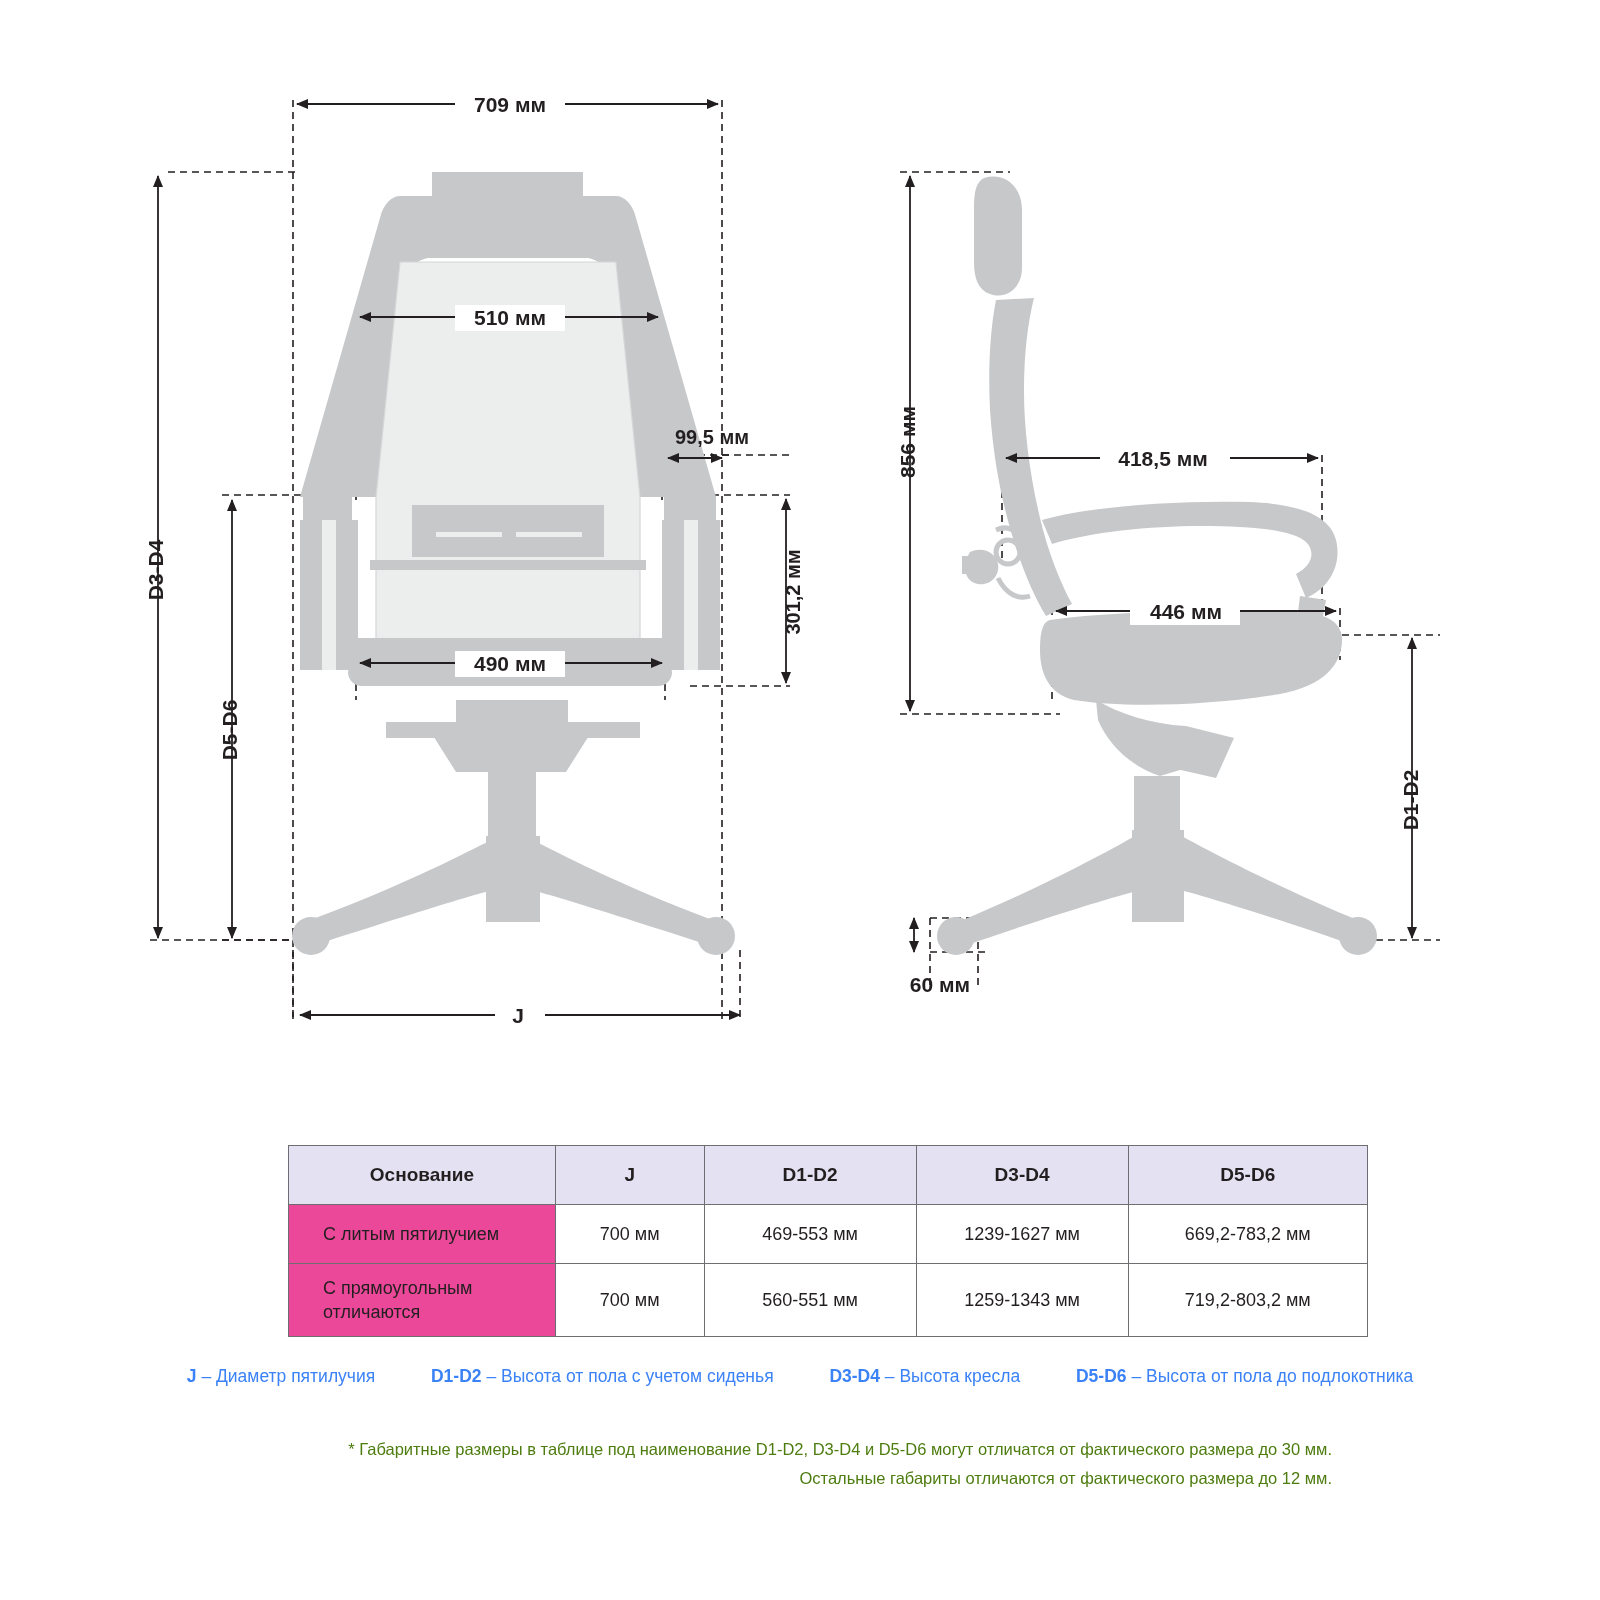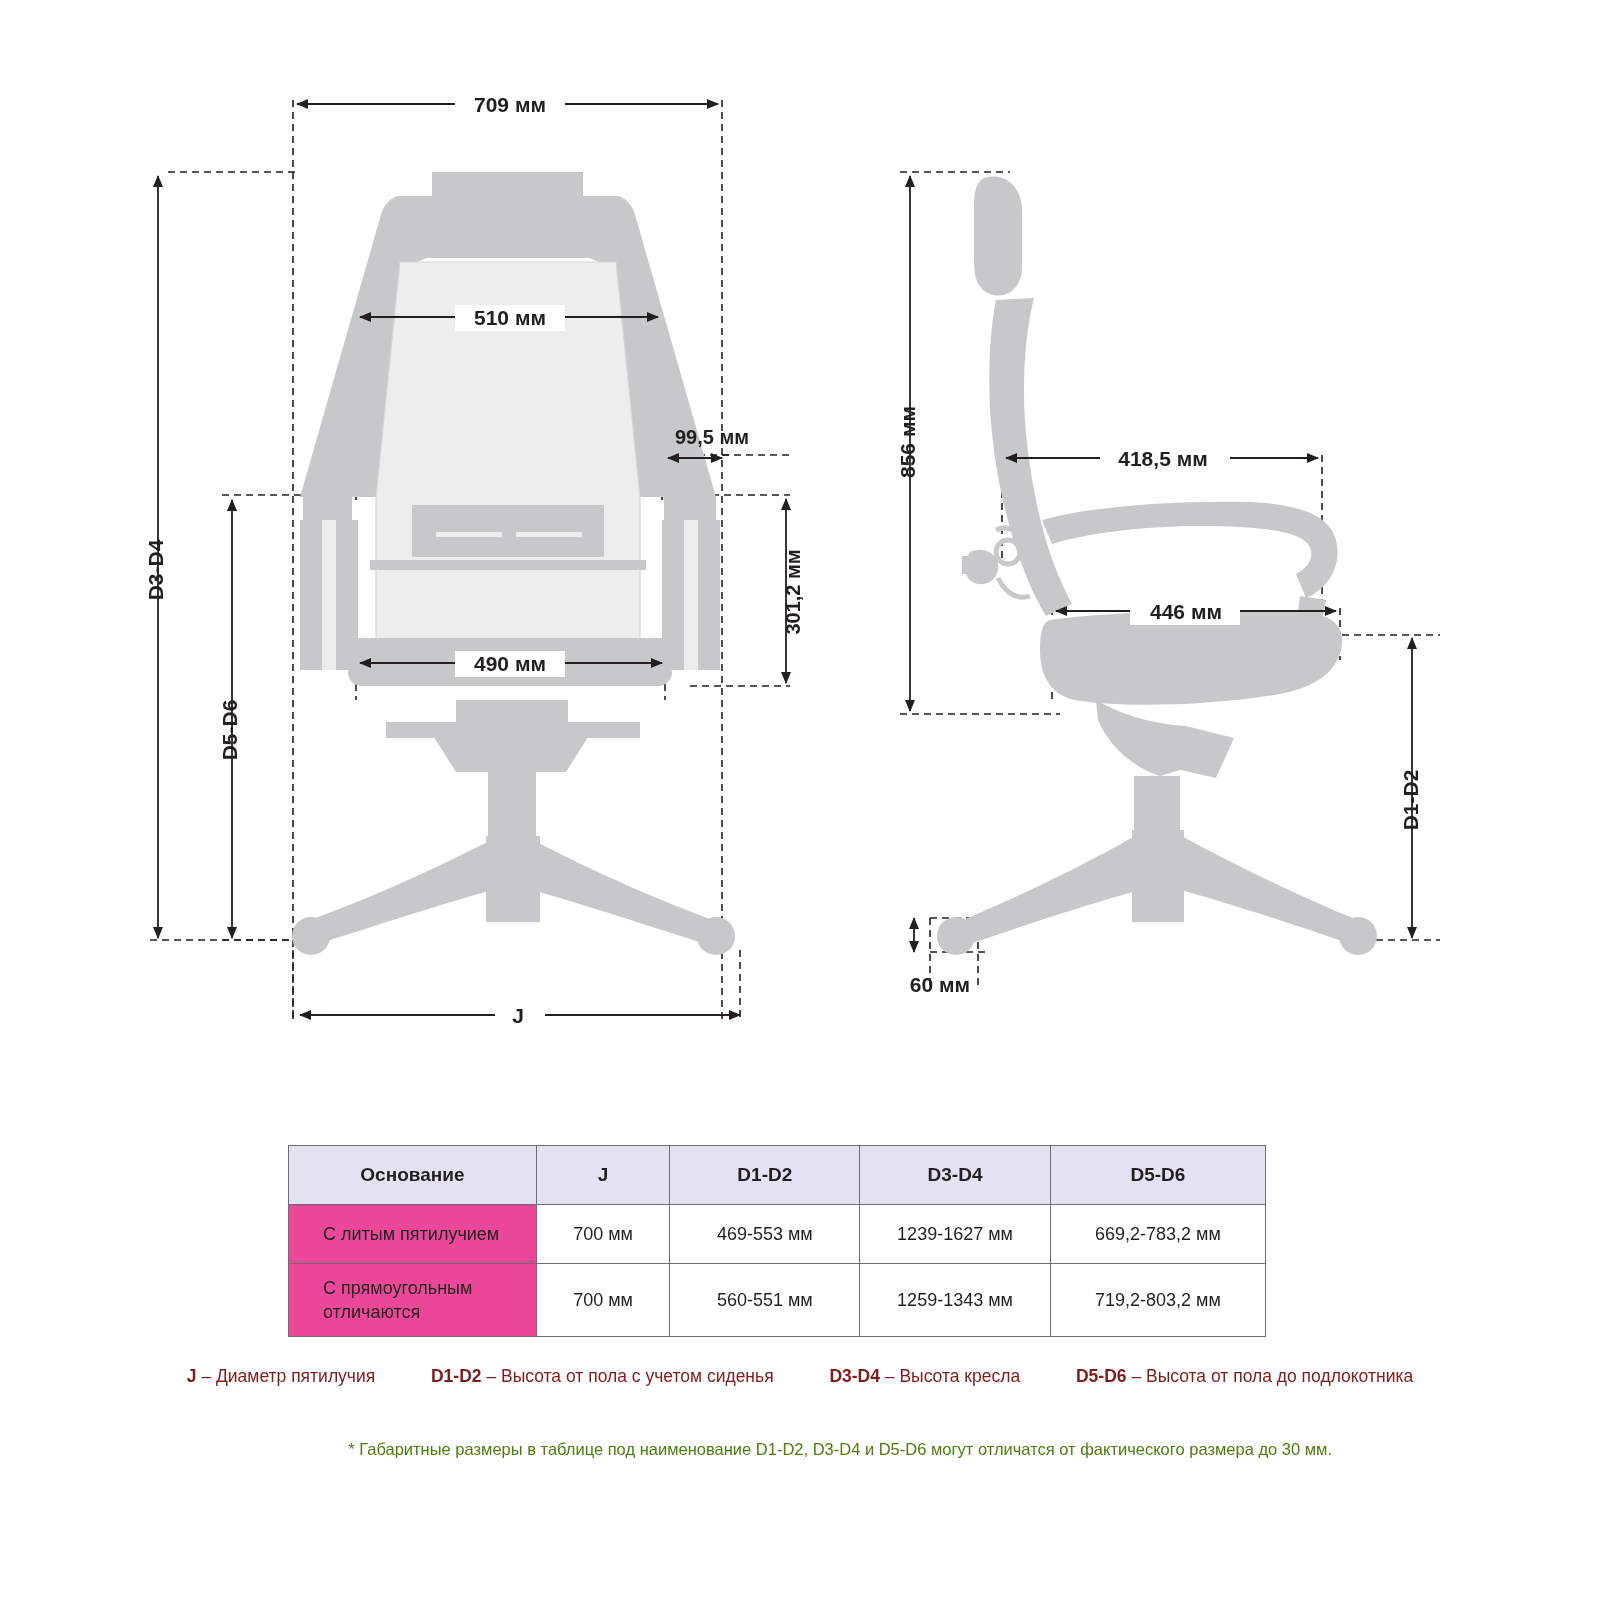--- a/index.html
+++ b/index.html
@@ -15,21 +15,21 @@
   svg.draw { position:absolute; left:0; top:0; width:1600px; height:1120px; }
 
   
   .table-wrap {
     position:absolute;
     left:288px; top:1145px;
     width:1018px;
   }
   table.specs {
     border-collapse:collapse;
-    width:978px;
+    width:1080px;
     font-size:18px;
   }
   table.specs th, table.specs td {
     border:1px solid #6d6e71;
     text-align:center;
     padding:0;
     height:58px;
     font-weight:normal;
   }
   table.specs thead th {
@@ -45,21 +45,21 @@
     line-height:1.35;
   }
   table.specs tbody tr.tall td { height:72px; }
 
   .legend {
     position:absolute;
     left:0; top:1366px;
     width:1600px;
     text-align:center;
     font-size:17.5px;
-    color:#7f1d1d;
+    color:#3b82f6;
   }
   .legend span.item { display:inline-block; white-space:nowrap; }
   .legend span.gap { display:inline-block; width:46px; }
   .legend b { font-weight:bold; }
 
   .footnote {
     position:absolute;
     left:0; top:1435px;
     width:1332px;
     text-align:right;
@@ -286,15 +286,16 @@
     <span class="gap"></span>
     <span class="item"><b>D1-D2</b><span> – Высота от пола с учетом сиденья</span></span>
     <span class="gap"></span>
     <span class="item"><b>D3-D4</b><span> – Высота кресла</span></span>
     <span class="gap"></span>
     <span class="item"><b>D5-D6</b><span> – Высота от пола до подлокотника</span></span>
   </div>
 
   <div class="footnote">
     <div>* Габаритные размеры в таблице под наименование D1-D2, D3-D4 и D5-D6 могут отличатся от фактического размера до 30 мм.</div>
+    <div>Остальные габариты отличаются от фактического размера до 12 мм.</div>
   </div>
 
 </div>
 
 </body></html>

